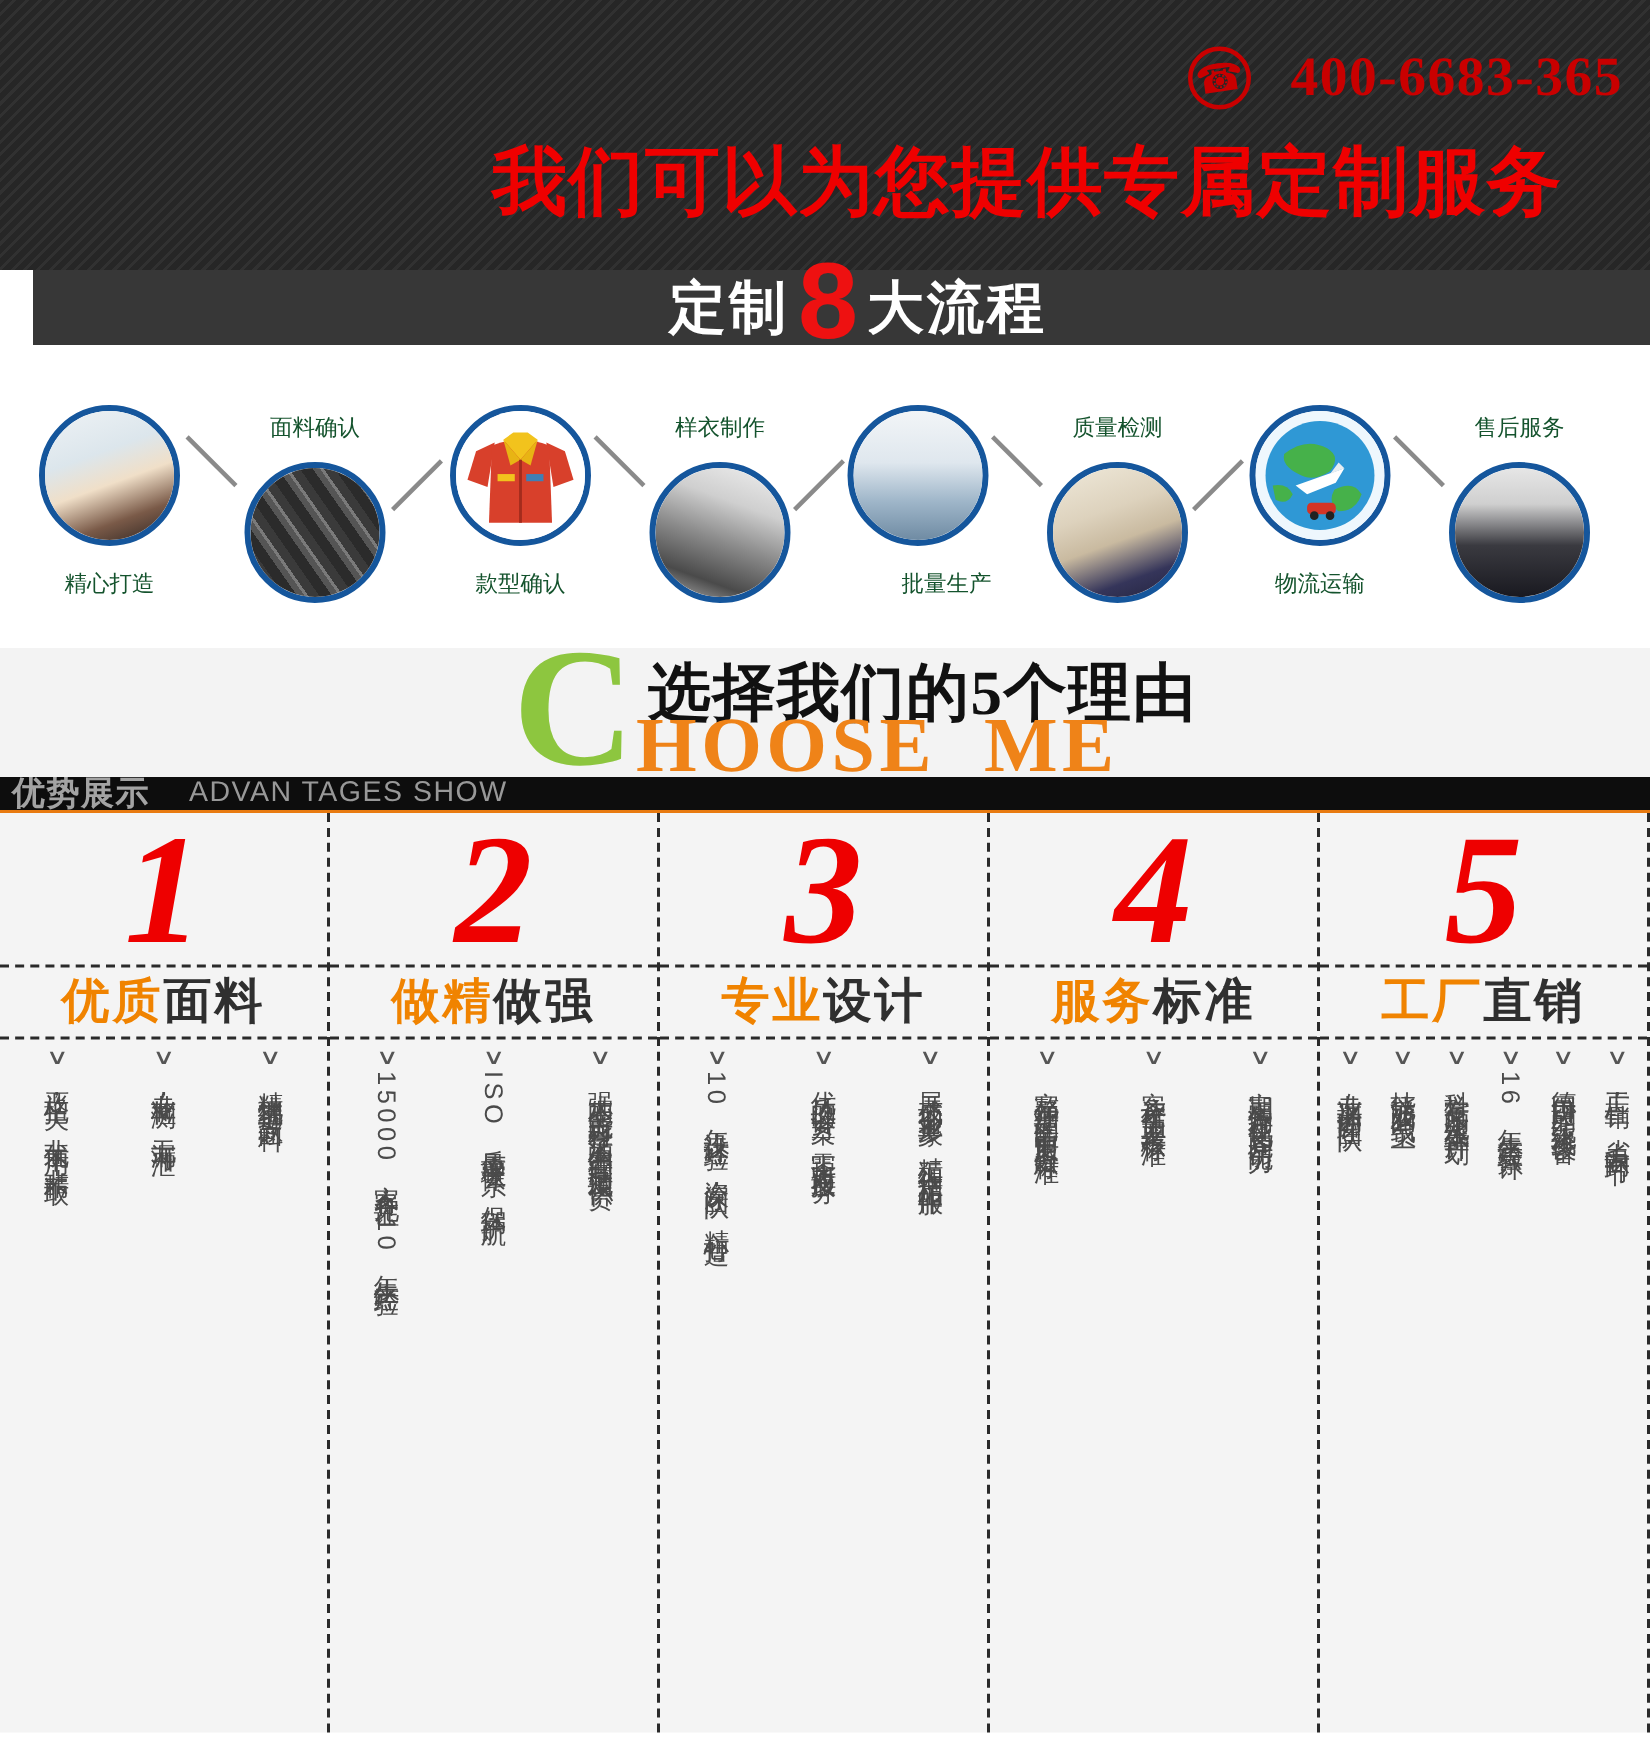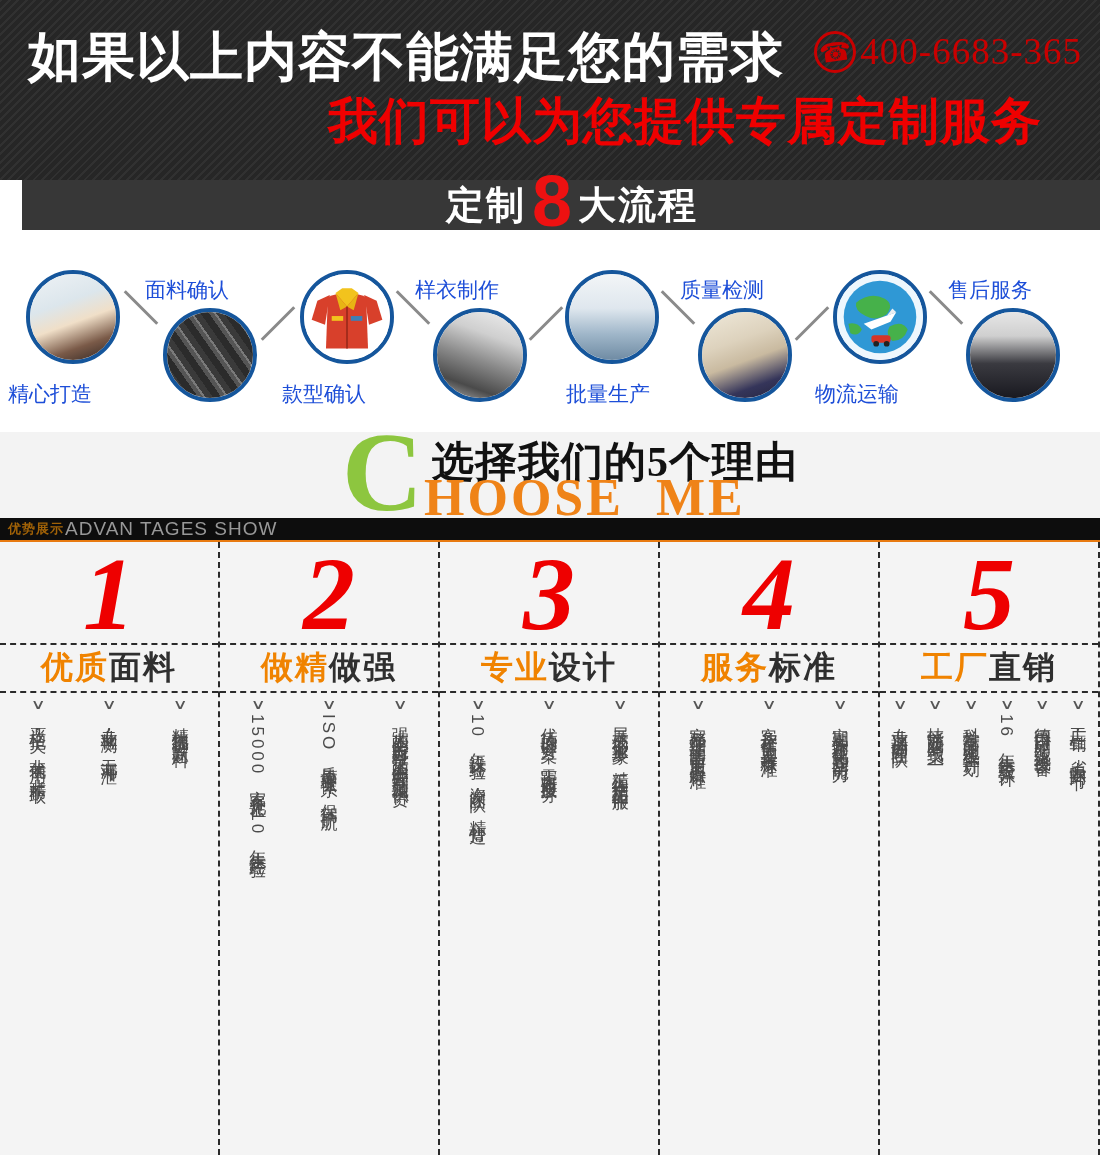--- a/index.html
+++ b/index.html
@@ -19,22 +19,22 @@
     position: absolute; left: 328px; top: 88px;
     font-size: 50px; font-weight: 900; color: #ef0000; letter-spacing: 1px; white-space: nowrap;
   }
   .phone { position: absolute; right: 18px; top: 30px; display: flex; align-items: center; }
   .phone-ring {
     width: 42px; height: 42px; border: 3px solid #c90000; border-radius: 50%;
     display: flex; align-items: center; justify-content: center; margin-right: 4px;
   }
   .phone-glyph { font-size: 26px; color: #c90000; line-height: 1; transform: rotate(-8deg); }
   .phone-number {
-    font-family: "Liberation Serif", serif; font-weight: 400;
-    font-size: 37px; color: #c90000; letter-spacing: 1px; white-space: nowrap;
+    font-family: "Liberation Serif", serif; font-weight: 700;
+    font-size: 37px; color: #c90000; letter-spacing: 1px; white-space: nowrap; margin-left: 22px;
   }
 
   
   .process-bar {
     position: relative; width: 1100px; height: 50px; background: #373737;
     display: flex; align-items: center; justify-content: center; overflow: visible; margin-left: 22px;
   }
   .process-bar .pb-txt { font-size: 38px; font-weight: 900; color: #ffffff; letter-spacing: 2px; }
   .process-bar .pb-eight {
     font-size: 72px; font-weight: 900; color: #ee1111; line-height: 50px;
@@ -50,22 +50,22 @@
   .circle.high { top: 40px; }
   .circle.low  { top: 78px; }
   .circle svg, .photo { width: 100%; height: 100%; display: block; }
   .photo-consult    { background: linear-gradient(160deg, #eef2f5 0%, #dce6ec 35%, #f0dfc8 55%, #7a5a48 78%, #2c2320 100%); }
   .photo-fabric     { background: repeating-linear-gradient(55deg, #2b2b2b 0 7px, #555555 7px 11px, #7a7a7a 11px 13px, #3a3a3a 13px 19px); }
   .photo-sewing     { background: linear-gradient(200deg, #f0f0f0 0%, #cfcfcf 30%, #8a8a8a 55%, #4a4a4a 80%, #b5b5b5 100%); }
   .photo-factory    { background: linear-gradient(180deg, #f2f5f7 0%, #dfe7ee 40%, #9fb6c9 70%, #6f8ba3 100%); }
   .photo-inspection { background: linear-gradient(160deg, #efe9da 0%, #ddd2bd 35%, #c9baa0 55%, #35355a 80%, #23233d 100%); }
   .photo-team       { background: linear-gradient(180deg, #e6e6e6 0%, #cfcfcf 28%, #3a3a40 60%, #191920 100%); }
   .flow-label {
-    position: absolute; width: 130px; 
-    font-size: 21px; color: #1d4ed8; white-space: nowrap;
+    position: absolute; width: 130px; text-align: center;
+    font-size: 15px; color: #14532d; white-space: nowrap;
   }
   .flow-label.above { top: 46px; }
   .flow-label.below { top: 150px; }
   .conn { position: absolute; width: 46px; height: 0; border-top: 3px solid #8a8a8a; }
   .conn.down { transform: rotate(45deg); top: 76px; }   
   .conn.up   { transform: rotate(-45deg); top: 92px; }  
 
   
   .choose { position: relative; width: 1100px; height: 86px; background: #f3f3f3; }
   .choose-c {
@@ -83,22 +83,22 @@
     font-family: "Liberation Serif", serif; font-weight: 700;
     font-size: 52px; color: #ef8318; letter-spacing: 3px; white-space: pre;
   }
 
   
   .adv-bar {
     width: 1100px; height: 24px; background: #0d0d0d;
     border-bottom: 2px solid #e87a10;
     display: flex; align-items: center; padding-left: 8px;
   }
-  .adv-bar .adv-cn { font-size: 13px; font-weight: 700; color: #a16207; letter-spacing: 1px; }
-  .adv-bar .adv-en { font-size: 19px; color: #989898; margin-left: 1px; letter-spacing: 1px; }
+  .adv-bar .adv-cn { font-size: 22px; font-weight: 700; color: #a3a3a3; letter-spacing: 1px; }
+  .adv-bar .adv-en { font-size: 19px; color: #989898; margin-left: 26px; letter-spacing: 1px; }
 
   
   .cols { width: 1100px; height: 613px; background: #f4f4f4; display: flex; }
   .col { width: 220px; height: 613px; border-right: 2px dashed #2a2a2a; }
   .num {
     height: 101px; text-align: center;
     font-family: "Liberation Serif", serif; font-style: italic; font-weight: 700;
     font-size: 104px; line-height: 104px; color: #ee0000;
   }
   .hdr {
@@ -115,21 +115,20 @@
     writing-mode: vertical-rl; text-orientation: mixed;
     font-size: 17px; letter-spacing: 3px; color: #4a4a4a; margin-top: 3px;
   }
 </style>
 </head>
 <body>
 
 <div class="page">
 
   <div class="banner">
-    <div class="banner-title">如果以上内容不能满足您的需求</div>
     <div class="phone">
       <span class="phone-ring">
           <span class="phone-glyph">☎</span>
         </span>
       <span class="phone-number">400-6683-365</span>
     </div>
     <div class="banner-sub">我们可以为您提供专属定制服务</div>
   </div>
 
   <div class="process-bar">

